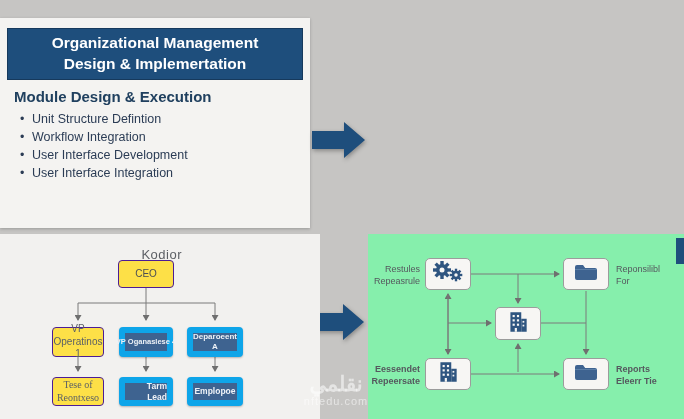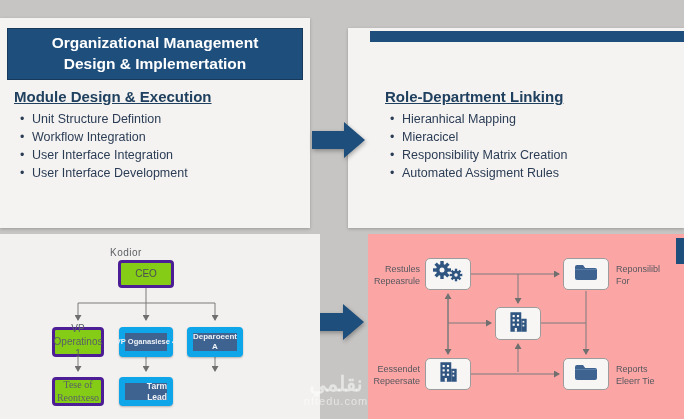--- a/index.html
+++ b/index.html
@@ -7,47 +7,47 @@
     --heading:#20405f; --icon:#2f5580; --line:#7a7a7a; --text:#2b3c55;
   }
   *{ box-sizing:border-box; }
   body{ margin:0; background:#9a9a9a; font-family:"Liberation Sans", sans-serif; }
   .stage{ position:relative; width:684px; height:419px; background:var(--bg); overflow:hidden; }
 
   .panel{ position:absolute; background:var(--panel); box-shadow:0 1px 3px rgba(0,0,0,.22); }
   .panel.top-left{ left:0; top:18px; width:310px; height:210px; }
   .panel.top-right{ left:348px; top:28px; width:336px; height:200px; }
   .panel.bottom-left{ left:0; top:234px; width:320px; height:185px; box-shadow:none; background:#f2f1ef; }
-  .panel.bottom-right{ left:368px; top:234px; width:316px; height:185px; box-shadow:none; background:#fca5a5; }
+  .panel.bottom-right{ left:368px; top:234px; width:316px; height:185px; box-shadow:none; background:#86efac; }
 
   .title-band{ position:absolute; left:7px; top:10px; width:296px; height:52px; background:var(--navy);
     color:#fff; display:flex; flex-direction:column; justify-content:center; align-items:center;
     font-weight:bold; font-size:15.5px; line-height:1.35; border:1px solid #16395c; }
   .top-bar{ position:absolute; left:22px; right:0; top:3px; height:11px; background:var(--navy); }
 
-  .section-heading{ position:absolute; margin:0; font-size:15px; font-weight:bold; color:var(--heading);text-decoration:underline; }
+  .section-heading{ position:absolute; margin:0; font-size:15px; font-weight:bold; color:var(--heading); }
   .top-left .section-heading{ left:14px; top:70px; }
   .top-right .section-heading{ left:37px; top:60px; }
 
   .bullet-list{ position:absolute; margin:0; padding:0; list-style:none; font-size:12.5px; color:var(--text); }
   .top-left .bullet-list{ left:20px; top:92px; }
   .top-right .bullet-list{ left:42px; top:82px; }
   .bullet-list li{ line-height:18px; padding-left:12px; position:relative; }
   .bullet-list li::before{ content:"•"; position:absolute; left:0; top:0; color:var(--text); }
 
   .big-arrow{ position:absolute; width:54px; height:44px; filter:drop-shadow(1px 2px 2px rgba(0,0,0,.3)); }
   .big-arrow.a1{ left:312px; top:118px; }
   .big-arrow.a2{ left:311px; top:300px; }
 
   
-  .org-caption{ position:absolute; left:110px; top:13px; width:72px; text-align:left;
-    font-size:10px; color:#5c5f64; letter-spacing:.5px; }
+  .org-caption{ position:absolute; left:110px; top:13px; width:72px; text-align:right;
+    font-size:13px; color:#5c5f64; letter-spacing:.5px; }
   .obox{ position:absolute; border-radius:4px; display:flex; flex-direction:column; align-items:center;
     justify-content:center; text-align:center; line-height:1.25; }
-  .obox.light{ background:#84cc16; border:3px solid #4c1d95; color:#5a5f66; }
+  .obox.light{ background:#fde047; border:1px solid #4c1d95; color:#5a5f66; }
   .obox.dark{ background:var(--box-dark); border:6px solid #0ea5e9; color:#eef2f7; font-weight:bold;
     box-shadow:0 1px 2px rgba(0,0,0,.25); }
   .obox.ceo{ left:118px; top:26px; width:56px; height:28px; font-size:10px; color:#4a4e54; }
   .obox.m1{ left:52px;  top:93px; width:52px; height:30px; font-size:10px; }
   .obox.m2{ left:119px; top:93px; width:54px; height:30px; font-size:7.5px; white-space:nowrap; }
   .obox.m3{ left:187px; top:93px; width:56px; height:30px; font-size:8px; }
   .obox.b1{ left:52px;  top:143px; width:52px; height:29px; font-size:10px;font-family:Liberation Serif, serif; }
   .obox.b2{ left:119px; top:143px; width:54px; height:29px; font-size:8.5px;text-align:right; }
   .obox.b3{ left:187px; top:143px; width:56px; height:29px; font-size:8.5px; }
 
@@ -56,21 +56,21 @@
     border-radius:5px; display:flex; align-items:center; justify-content:center; }
   .fnode.gears{ left:57px; top:24px; }
   .fnode.folder-top{ left:195px; top:24px; }
   .fnode.center{ left:127px; top:73px; height:33px; }
   .fnode.building-bottom{ left:57px; top:124px; }
   .fnode.folder-bottom{ left:195px; top:124px; }
   .flabel{ position:absolute; font-size:9px; color:#55585e; line-height:1.35; }
   .flabel.l-left{ left:2px; width:50px; text-align:right; }
   .flabel.l-right{ left:248px; text-align:left; }
   .flabel.row-top{ top:29px; }
-  .flabel.row-bottom{ top:129px; }
+  .flabel.row-bottom{ top:129px;font-weight:bold; }
 
   .connector-svg{ position:absolute; left:0; top:0; }
 
   .right-edge-tab{ position:absolute; right:0; top:238px; width:8px; height:26px; background:var(--navy); }
 
   .watermark{ position:absolute; left:278px; top:372px; width:116px; text-align:center;
     color:rgba(255,255,255,.55); pointer-events:none; z-index:5; }
   .watermark .wm-main{ font-size:21px; font-weight:bold; direction:rtl; line-height:1.1; }
   .watermark .wm-sub{ font-size:11px; letter-spacing:1px; }
 </style>
@@ -81,35 +81,25 @@
 
   <section class="panel top-left">
     <div class="title-band">
       <span>Organizational Management</span>
       <span>Design &amp; Implemertation</span>
     </div>
     <h2 class="section-heading">Module Design &amp; Execution</h2>
     <ul class="bullet-list">
       <li>Unit Structure Defintion</li>
       <li>Workflow Integration</li>
+      <li>User Interface Development</li>
       <li>User Interface Integration</li>
-      <li>User Interface Development</li>
     </ul>
   </section>
 
-  <section class="panel top-right">
-    <div class="top-bar"></div>
-    <h2 class="section-heading">Role-Department Linking</h2>
-    <ul class="bullet-list">
-      <li>Hieranhical Mapping</li>
-      <li>Mieracicel</li>
-      <li>Responsibility Matrix Creation</li>
-      <li>Automated Assigment Rules</li>
-    </ul>
-  </section>
 
   <div class="big-arrow a1">
     <svg width="54" height="44" viewBox="0 0 54 44">
         <polygon points="0,13 32,13 32,4 53,22 32,40 32,31 0,31" fill="#1e4e7c"></polygon>
       </svg>
   </div>
   <div class="big-arrow a2">
     <svg width="54" height="44" viewBox="0 0 54 44">
         <polygon points="0,13 32,13 32,4 53,22 32,40 32,31 0,31" fill="#1e4e7c"></polygon>
       </svg>
@@ -139,20 +129,21 @@
       <span>VP</span>
       <span>Operatinos 1</span>
     </div>
     <div class="obox dark m2">VP Oganaslese 4</div>
     <div class="obox dark m3">Deparoeent A</div>
     <div class="obox light b1">
       <span>Tese of</span>
       <span>Reontxeso</span>
     </div>
     <div class="obox dark b2">Tarm Lead</div>
+    <div class="obox dark b3">Emplopoe</div>
   </section>
 
   <section class="panel bottom-right">
     <svg class="connector-svg" width="316" height="185" viewBox="0 0 316 185">
       <defs>
         <marker id="ah2" markerWidth="7" markerHeight="7" refX="5" refY="3.5" orient="auto">
           <path d="M0,0 L6,3.5 L0,7 Z" fill="#6f6f6f"></path>
         </marker>
       </defs>
       <g stroke="#7a7a7a" stroke-width="1" fill="none">

